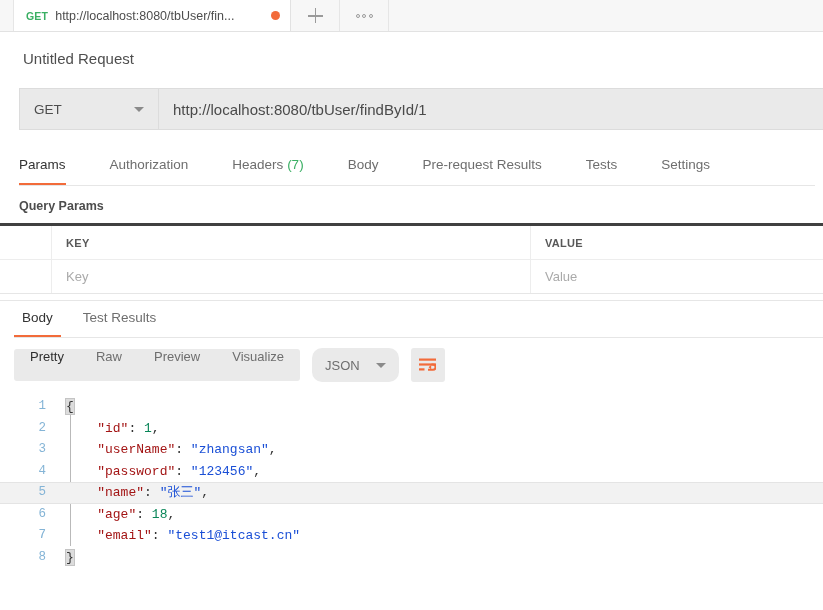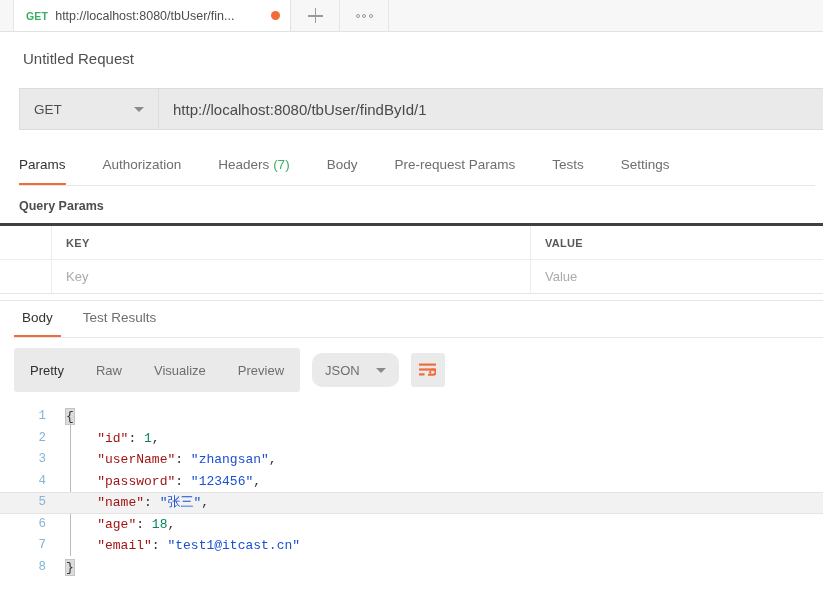--- a/index.html
+++ b/index.html
@@ -148,21 +148,21 @@
     background: #eaeaea;
     font-size: 15px;
     color: #4a4a4a;
     cursor: text;
   }
 
   
   .reqtabs {
     display: flex;
     margin: 17px 8px 0 19px;
-    gap: 4px;
+    gap: 11px;
     border-bottom: 1px solid #e6e6e6;
     height: 39px;
     box-sizing: border-box;
     padding-right: 25px;
   }
   .rtab {
     font-size: 13.5px;
     color: #6e6e6e;
     padding: 0 20px 0 0;
     margin-right: 13px;
@@ -261,22 +261,22 @@
     display: flex;
     align-items: center;
     padding: 10px 0 10px 14px;
     gap: 6px;
   }
   .segctl {
     display: flex;
     background: #eaeaea;
     border-radius: 3px;
     overflow: hidden;
-    height: 44px;
-    align-items: center;
+    height: 32px;
+    align-items: flex-start;
   }
   .seg {
     display: flex;
     align-items: center;
     padding: 0 16px;
     font-size: 13px;
     color: #6e6e6e;
     cursor: pointer;
   }
   .seg.active { color: #2e2e2e; }
@@ -394,21 +394,21 @@
     <span class="caret"></span>
   </div>
   <div class="url-input">http://localhost:8080/tbUser/findById/1</div>
 </div>
 
 <div class="reqtabs">
   <div class="rtab active"><span>Params</span></div>
   <div class="rtab"><span>Authorization</span></div>
   <div class="rtab"><span>Headers</span> <span class="cnt">(7)</span></div>
   <div class="rtab"><span>Body</span></div>
-  <div class="rtab"><span>Pre-request Params</span></div>
+  <div class="rtab"><span>Pre-request Results</span></div>
   <div class="rtab"><span>Tests</span></div>
   <div class="rtab"><span>Settings</span></div>
 </div>
 
 <div class="qp-label">Query Params</div>
 <div class="ptable">
   <div class="prow">
     <div class="pcell check"></div>
     <div class="pcell key">
         <span class="phead">KEY</span>
@@ -436,24 +436,24 @@
 
 <div class="viewbar">
   <div class="segctl">
     <div class="seg active">
         <span>Pretty</span>
       </div>
     <div class="seg">
         <span>Raw</span>
       </div>
     <div class="seg">
+        <span>Preview</span>
+      </div>
+    <div class="seg">
         <span>Visualize</span>
-      </div>
-    <div class="seg">
-        <span>Preview</span>
       </div>
   </div>
   <div class="fmt-sel">
     <span class="label">JSON</span>
     <span class="caret"></span>
   </div>
   <div class="wrap-btn">
     <svg width="17" height="15" viewBox="0 0 17 15">
       <rect x="0" y="0.5" width="17" height="2.2" fill="#f26b3a"></rect>
       <rect x="0" y="5.4" width="17" height="2.2" fill="#f26b3a"></rect>

